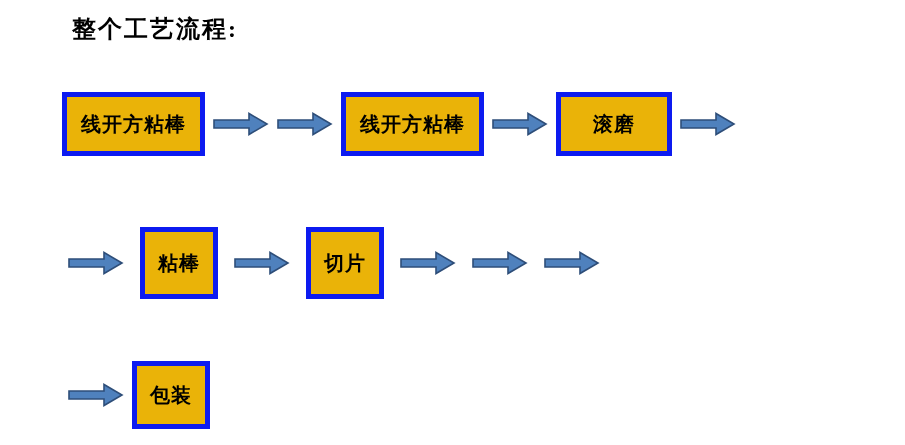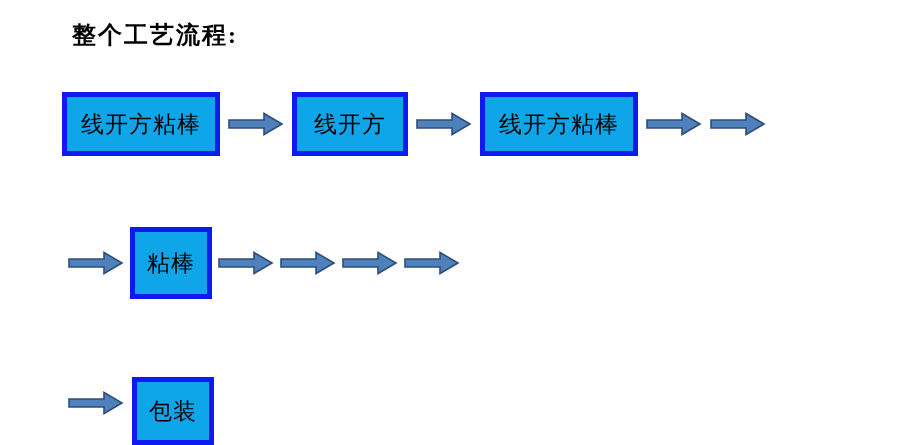--- a/index.html
+++ b/index.html
@@ -16,95 +16,96 @@
     width: 905px;
     height: 445px;
     background: var(--bg);
     overflow: hidden;
     font-family: "Liberation Serif", "DejaVu Serif", serif;
     color: var(--text-color);
   }
   .title {
     position: absolute;
     left: 72px;
-    top: 19px;
+    top: 13px;
     font-size: 24px;
     font-weight: bold;
     letter-spacing: 2px;
     white-space: nowrap;
     font-family: Liberation Serif, serif;
   }
   .row {
     position: absolute;
     display: flex;
     align-items: center;
   }
   .row1 { left: 62px; top: 92px;  gap: 8px; }
-  .row2 { left: 68px; top: 227px; gap: 6px; }
+  .row2 { left: 68px; top: 227px; gap: 16px; }
   .row3 { left: 68px; top: 361px; gap: 8px; }
   .box {
     border: 5px solid var(--box-border);
-    background: #0ea5e9;
-    font-weight: normal;
-    font-size: 23px;
+    background: #eab308;
+    font-weight: bold;
+    font-size: 20px;
     line-height: 1;
     display: flex;
     align-items: center;
     justify-content: center;
     white-space: nowrap;
     letter-spacing: 1px;
   }
   .row1 .box { height: 54px; padding: 0 14px; min-width: 78px; }
   .row2 .box { height: 62px; padding: 0 12px; min-width: 44px; }
-  .row3 .box { height: 58px; padding: 0 12px; min-width: 44px; margin-top: 16px; }
+  .row3 .box { height: 58px; padding: 0 12px; min-width: 44px; }
   .arrow { display: inline-flex; }
   .arrow svg { display: block; }
 </style>
 </head>
 <body>
 
 <div class="canvas">
   <div class="title">整个工艺流程:</div>
   <div class="row row1">
       <div class="box">线开方粘棒</div>
       <span class="arrow">
         <svg viewBox="0 0 56 26" width="56" height="26" aria-hidden="true">
           <polygon points="1,9 36,9 36,2.5 54,13 36,23.5 36,17 1,17" fill="var(--arrow-fill)" stroke="var(--arrow-stroke)" stroke-width="1.6" stroke-linejoin="miter"></polygon>
         </svg>
       </span>
-      <div class="box">线开方</div>
       <span class="arrow">
         <svg viewBox="0 0 56 26" width="56" height="26" aria-hidden="true">
           <polygon points="1,9 36,9 36,2.5 54,13 36,23.5 36,17 1,17" fill="var(--arrow-fill)" stroke="var(--arrow-stroke)" stroke-width="1.6" stroke-linejoin="miter"></polygon>
         </svg>
       </span>
       <div class="box">线开方粘棒</div>
       <span class="arrow">
         <svg viewBox="0 0 56 26" width="56" height="26" aria-hidden="true">
           <polygon points="1,9 36,9 36,2.5 54,13 36,23.5 36,17 1,17" fill="var(--arrow-fill)" stroke="var(--arrow-stroke)" stroke-width="1.6" stroke-linejoin="miter"></polygon>
         </svg>
       </span>
+      <div class="box">滚磨</div>
       <span class="arrow">
         <svg viewBox="0 0 56 26" width="56" height="26" aria-hidden="true">
           <polygon points="1,9 36,9 36,2.5 54,13 36,23.5 36,17 1,17" fill="var(--arrow-fill)" stroke="var(--arrow-stroke)" stroke-width="1.6" stroke-linejoin="miter"></polygon>
         </svg>
       </span>
     </div>
   <div class="row row2">
       <span class="arrow">
         <svg viewBox="0 0 56 26" width="56" height="26" aria-hidden="true">
           <polygon points="1,9 36,9 36,2.5 54,13 36,23.5 36,17 1,17" fill="var(--arrow-fill)" stroke="var(--arrow-stroke)" stroke-width="1.6" stroke-linejoin="miter"></polygon>
         </svg>
       </span>
       <div class="box">粘棒</div>
       <span class="arrow">
         <svg viewBox="0 0 56 26" width="56" height="26" aria-hidden="true">
           <polygon points="1,9 36,9 36,2.5 54,13 36,23.5 36,17 1,17" fill="var(--arrow-fill)" stroke="var(--arrow-stroke)" stroke-width="1.6" stroke-linejoin="miter"></polygon>
         </svg>
       </span>
+      <div class="box">切片</div>
       <span class="arrow">
         <svg viewBox="0 0 56 26" width="56" height="26" aria-hidden="true">
           <polygon points="1,9 36,9 36,2.5 54,13 36,23.5 36,17 1,17" fill="var(--arrow-fill)" stroke="var(--arrow-stroke)" stroke-width="1.6" stroke-linejoin="miter"></polygon>
         </svg>
       </span>
       <span class="arrow">
         <svg viewBox="0 0 56 26" width="56" height="26" aria-hidden="true">
           <polygon points="1,9 36,9 36,2.5 54,13 36,23.5 36,17 1,17" fill="var(--arrow-fill)" stroke="var(--arrow-stroke)" stroke-width="1.6" stroke-linejoin="miter"></polygon>
         </svg>
       </span>

